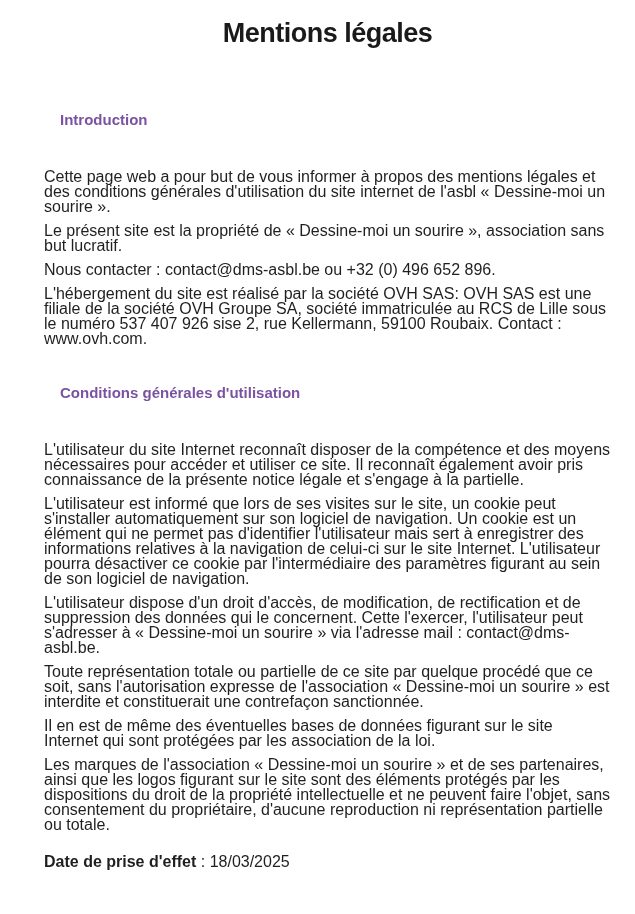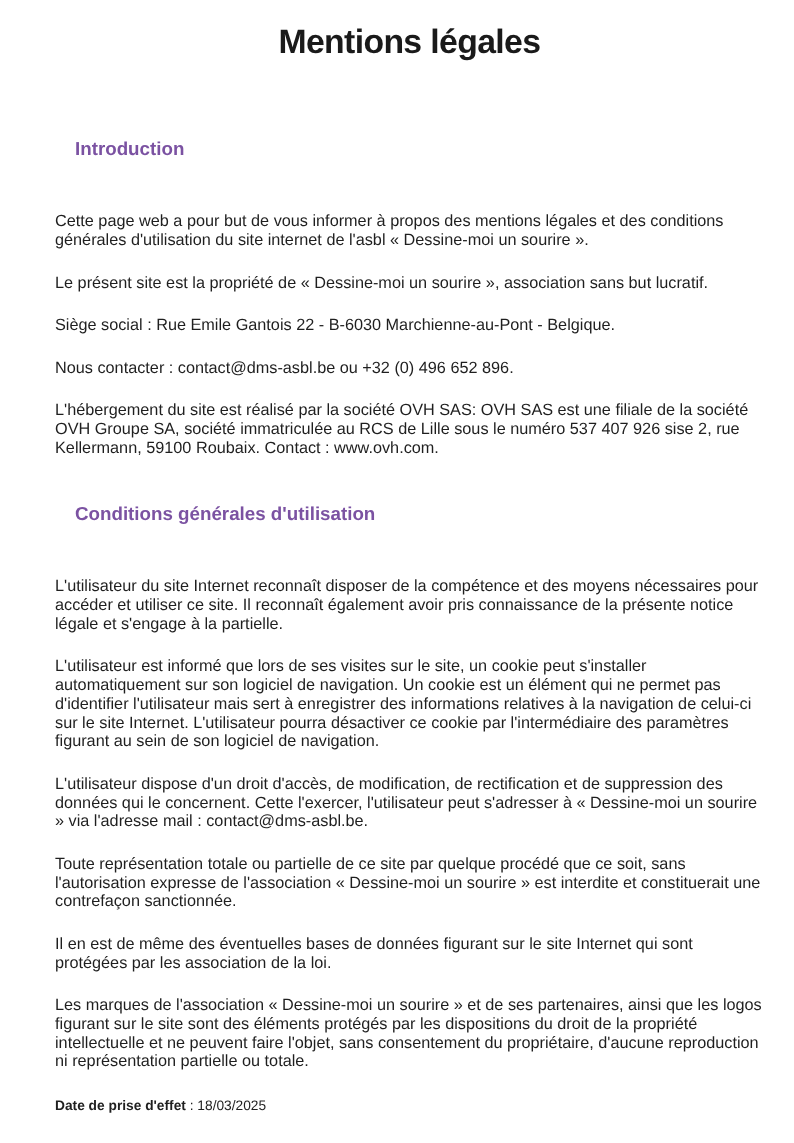--- a/index.html
+++ b/index.html
@@ -28,45 +28,44 @@
   }
   h2.section-heading {
     font-size: 15px;
     line-height: 18px;
     font-weight: bold;
     color: var(--heading, #7b52a2);
     margin: 38px 0 40px 16px;
   }
   section { margin: 0; }
   p.body-par {
-    font-size: 13px;
+    font-size: 16px;
     line-height: 15px;
-    margin: 19px 0;
+    margin: 9px 0;
     color: var(--body, #1f1f1f);
   }
   p.effective-date {
-    font-size: 11px;
+    font-size: 16px;
     line-height: 15px;
     margin: 22px 0 0 0;
     color: var(--body, #1f1f1f);
   }
   p.effective-date strong { font-weight: bold; }
 </style>
 </head>
 <body>
 
 <div class="page">
 
   <h1 class="doc-title">Mentions légales</h1>
 
   <section>
     <h2 class="section-heading">Introduction</h2>
     <p class="body-par">Cette page web a pour but de vous informer à propos des mentions légales et des conditions générales d'utilisation du site internet de l'asbl « Dessine-moi un sourire ».</p>
     <p class="body-par">Le présent site est la propriété de « Dessine-moi un sourire », association sans but lucratif.</p>
-    <p class="body-par">Siège social : Rue Emile Gantois 22 -  B-6030 Marchienne-au-Pont - Belgique.</p>
     <p class="body-par">Nous contacter : contact@dms-asbl.be ou +32 (0) 496 652 896.</p>
     <p class="body-par">L'hébergement du site est réalisé par la société OVH SAS: OVH SAS est une filiale de la société OVH Groupe SA, société immatriculée au RCS de Lille sous le numéro 537 407 926 sise 2, rue Kellermann, 59100 Roubaix.  Contact : www.ovh.com.</p>
   </section>
 
   <section>
     <h2 class="section-heading">Conditions générales d'utilisation</h2>
     <p class="body-par">L'utilisateur du site Internet reconnaît disposer de la compétence et des moyens nécessaires pour accéder et utiliser ce site. Il reconnaît également avoir pris connaissance de la présente notice légale et s'engage à la partielle.</p>
     <p class="body-par">L'utilisateur est informé que lors de ses visites sur le site, un cookie peut s'installer automatiquement sur son logiciel de navigation. Un cookie est un élément qui ne permet pas d'identifier l'utilisateur mais sert à enregistrer des informations relatives à la navigation de celui-ci sur le site Internet. L'utilisateur pourra désactiver ce cookie par l'intermédiaire des paramètres figurant au sein de son logiciel de navigation.</p>
     <p class="body-par">L'utilisateur dispose d'un droit d'accès, de modification, de rectification et de suppression des données qui le concernent. Cette l'exercer, l'utilisateur peut s'adresser à « Dessine-moi un sourire » via l'adresse mail : contact@dms-asbl.be.</p>
     <p class="body-par">Toute représentation totale ou partielle de ce site par quelque procédé que ce soit, sans l'autorisation expresse de l'association « Dessine-moi un sourire » est interdite et constituerait une contrefaçon sanctionnée.</p>

